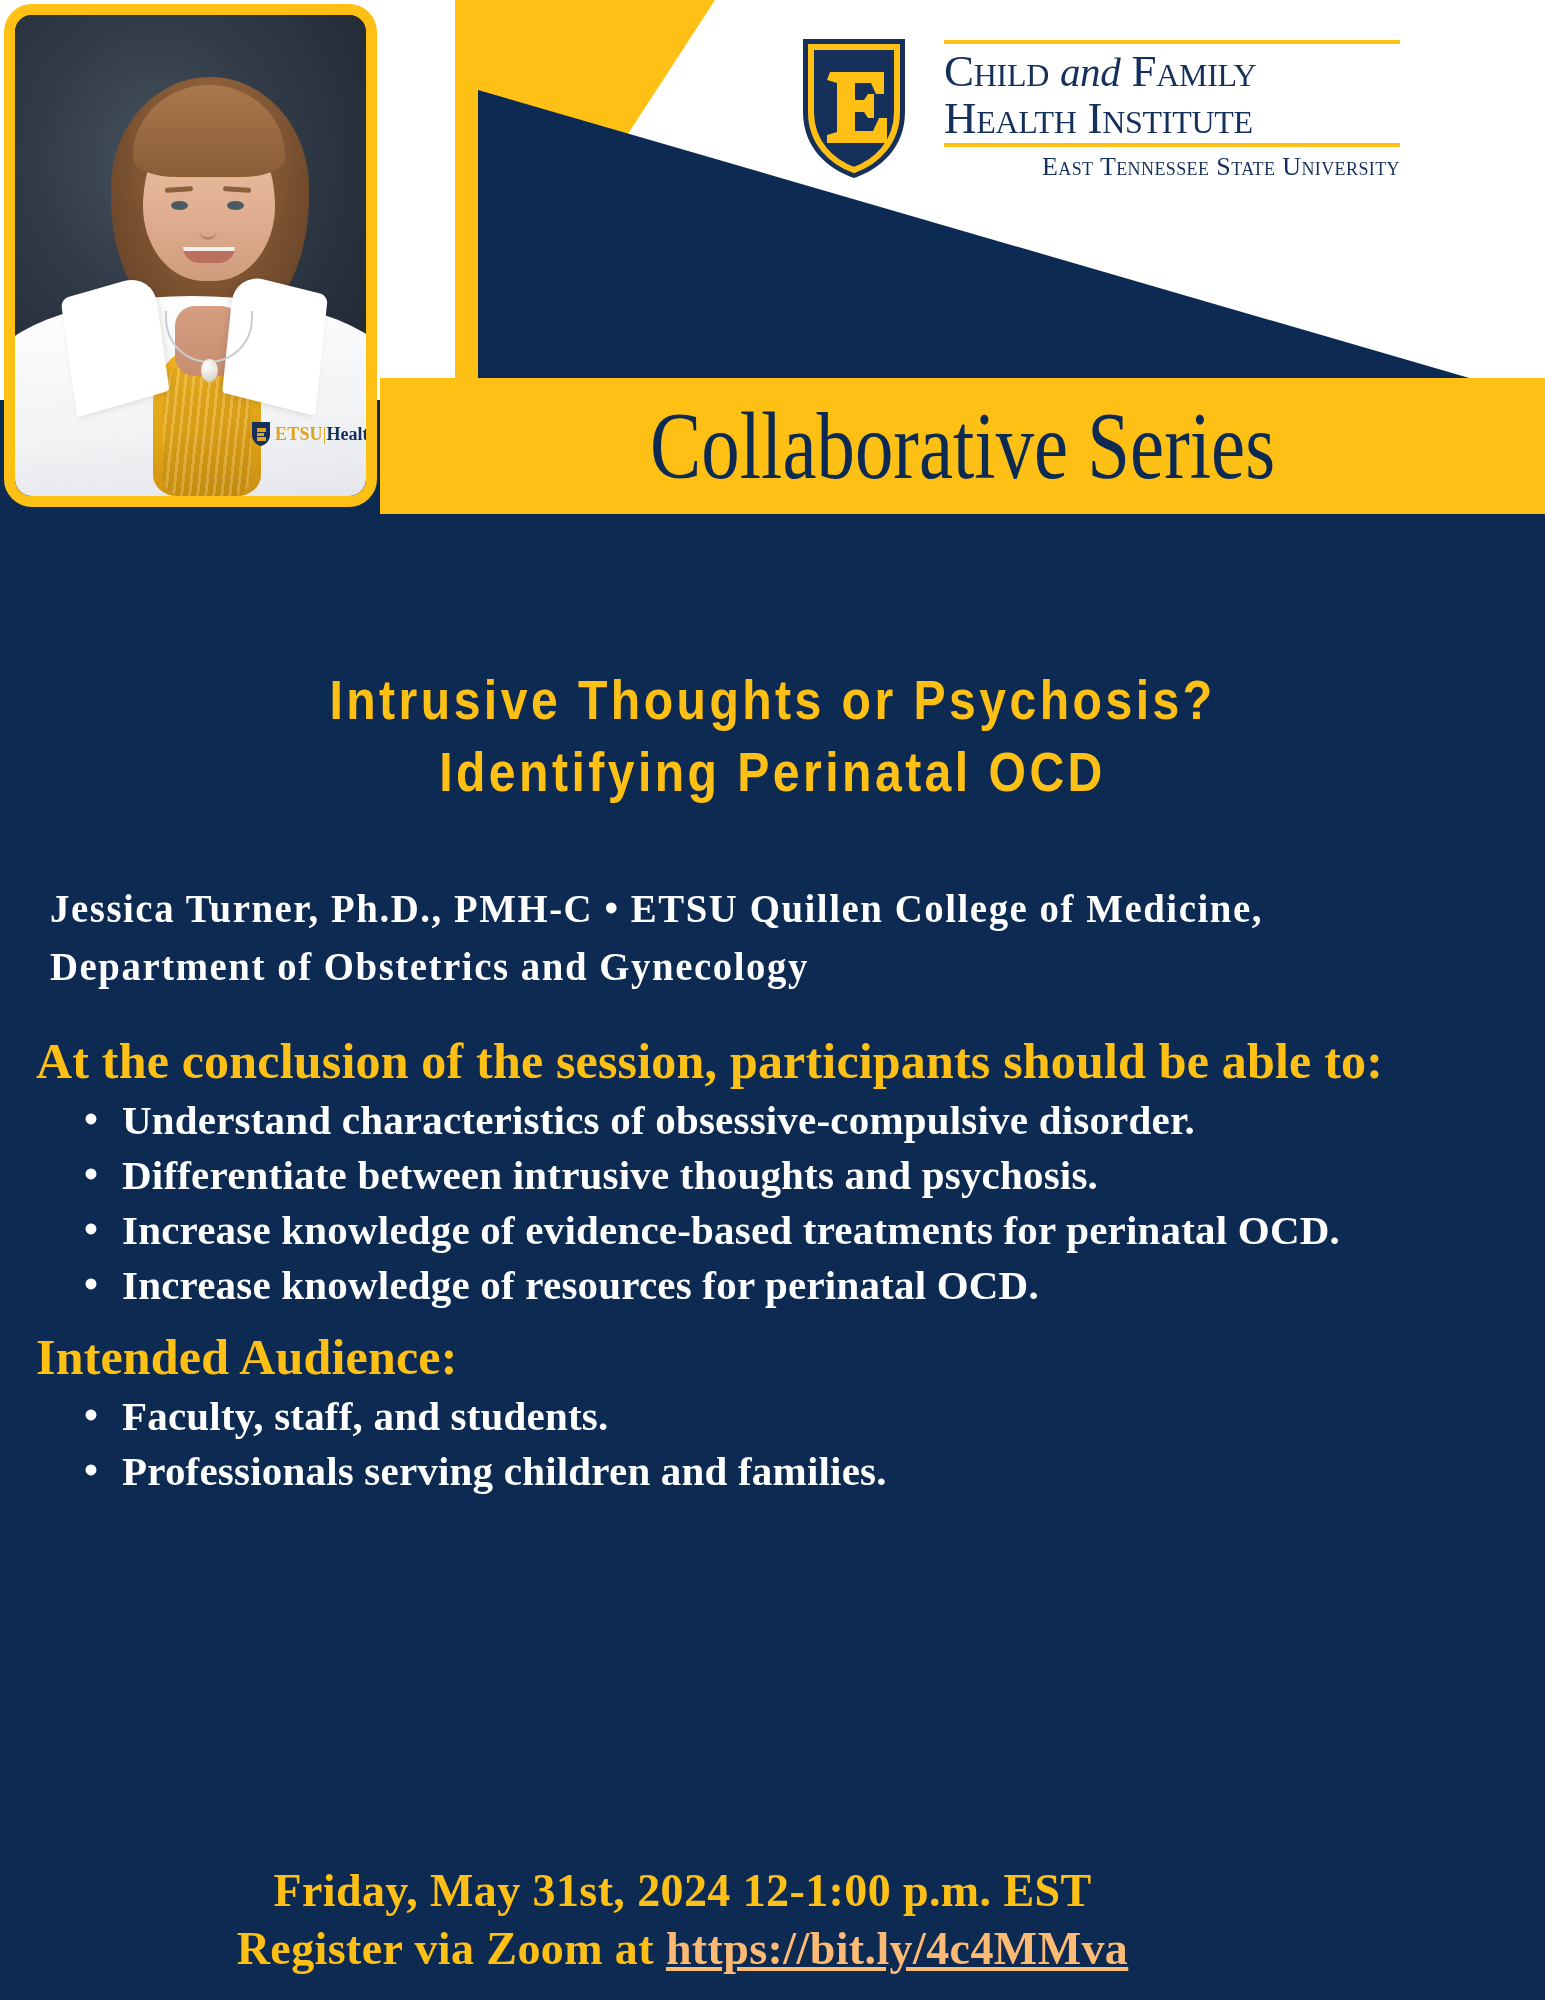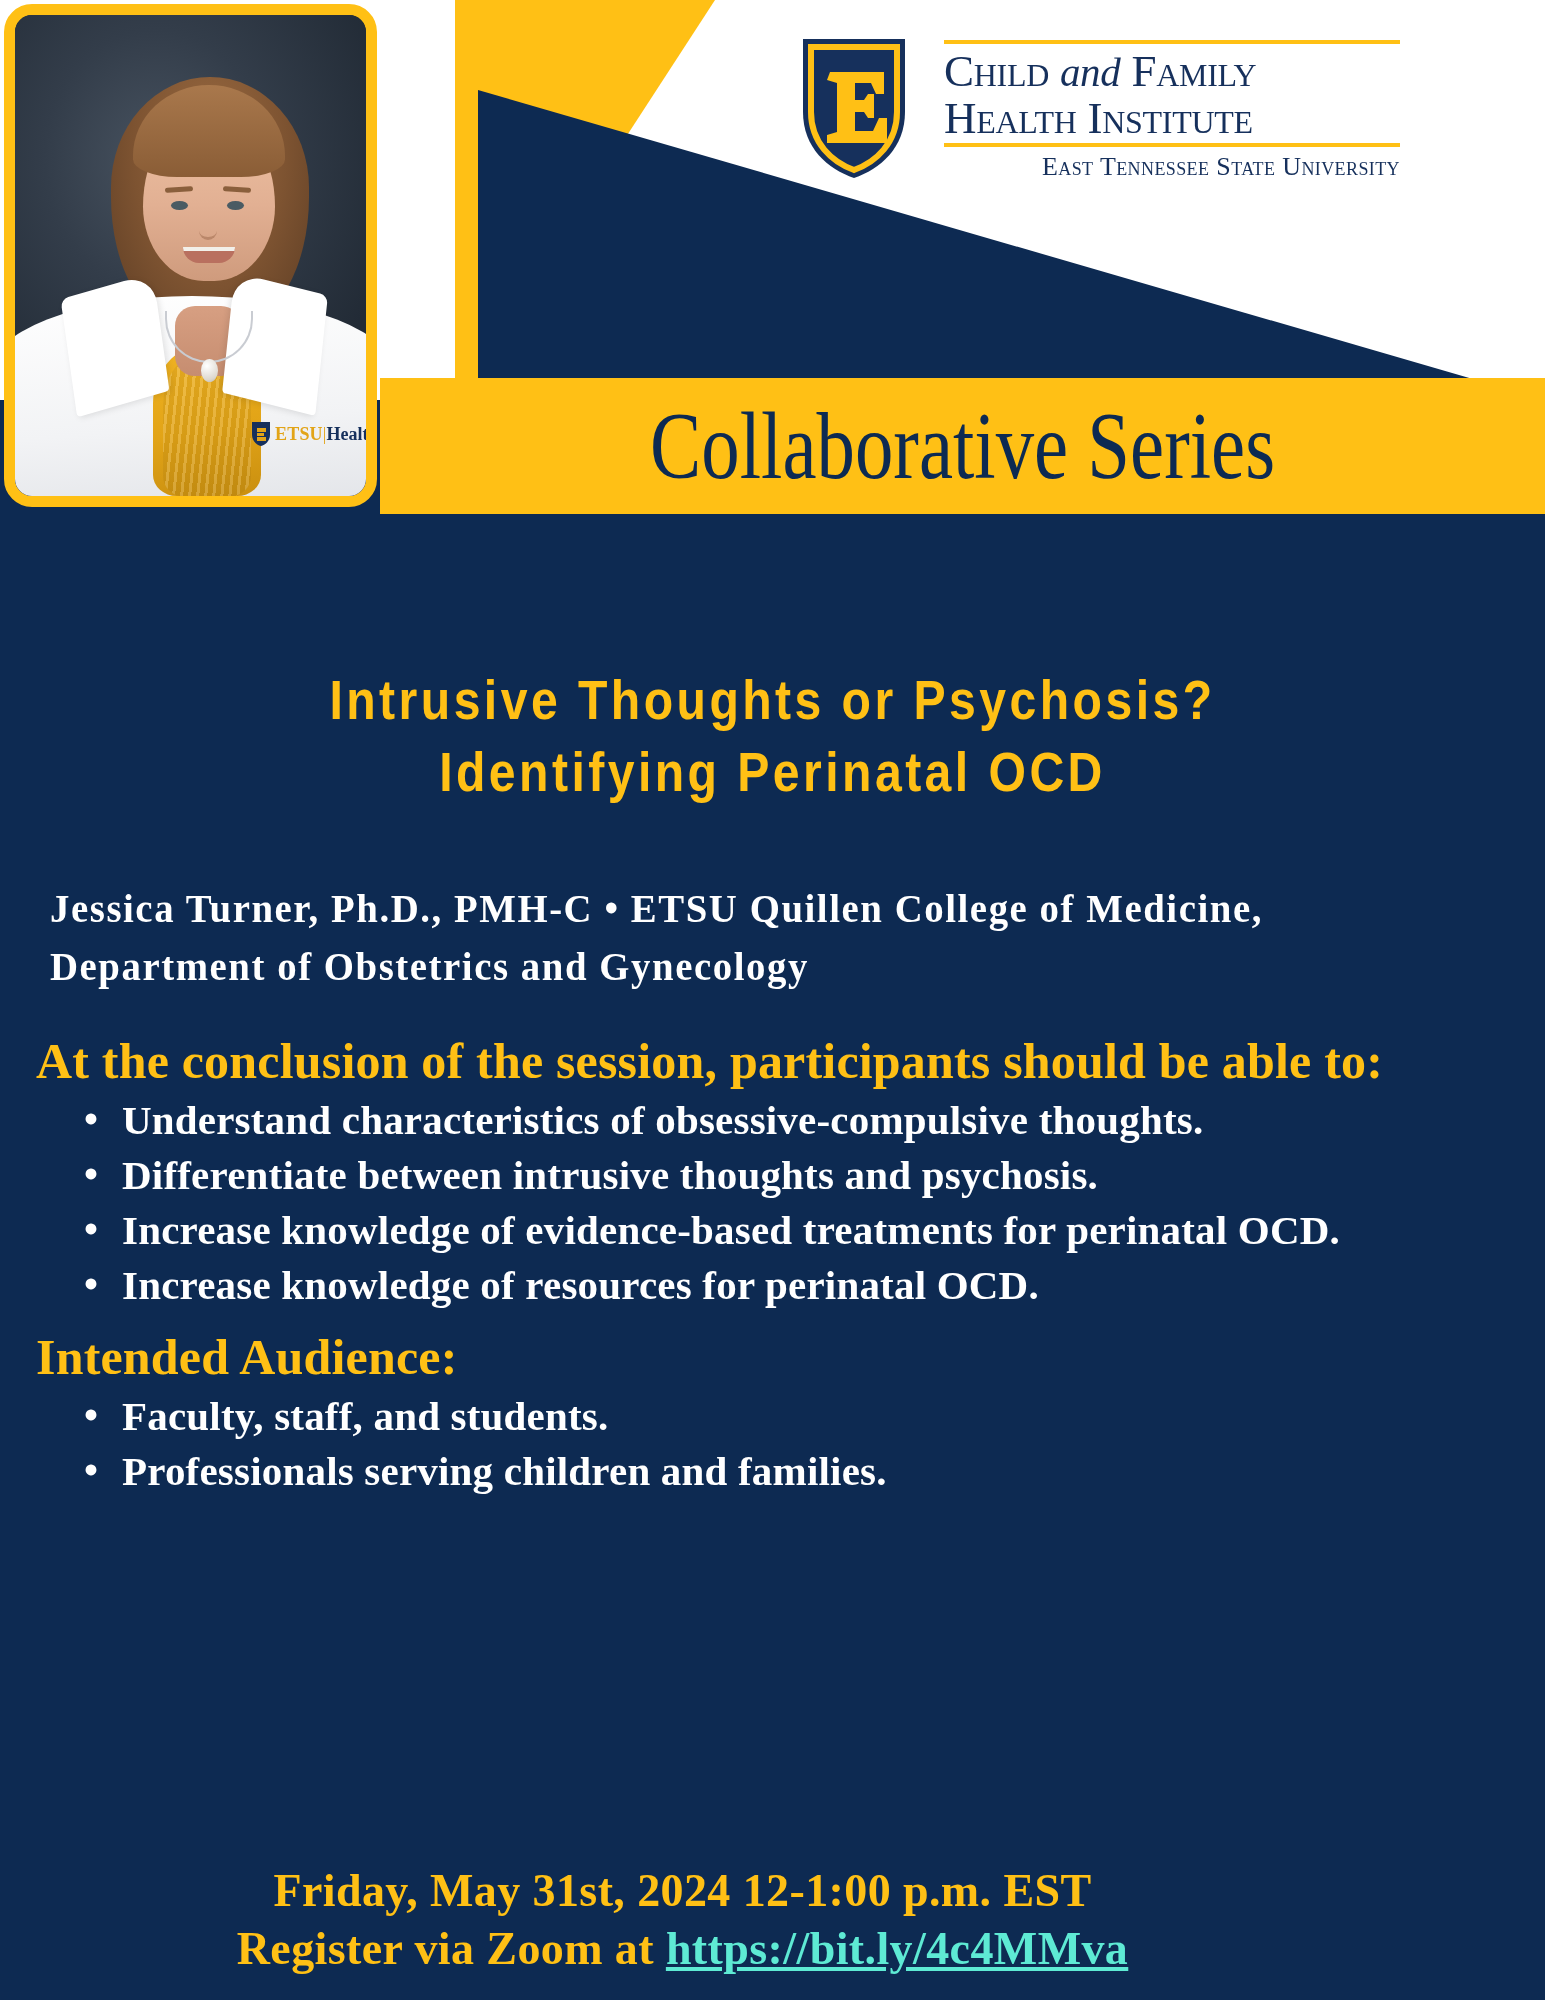--- a/index.html
+++ b/index.html
@@ -449,31 +449,31 @@
     <span class="tl">Intrusive Thoughts or Psychosis?</span>
     <span class="tl">Identifying Perinatal OCD</span>
   </div>
 
   <div id="body-wrap">
 
     <div class="presenter">Jessica Turner, Ph.D., PMH-C • ETSU Quillen College of Medicine, Department of Obstetrics and Gynecology</div>
 
     <div class="sec-head">At the conclusion of the session, participants should be able to:</div>
     <ul class="bullets">
-      <li>Understand characteristics of obsessive-compulsive thoughts.</li>
+      <li>Understand characteristics of obsessive-compulsive disorder.</li>
       <li>Differentiate between intrusive thoughts and psychosis.</li>
       <li>Increase knowledge of evidence-based treatments for perinatal OCD.</li>
       <li>Increase knowledge of resources for perinatal OCD.</li>
     </ul>
 
     <div class="sec-head aud">Intended Audience:</div>
     <ul class="bullets">
       <li>Faculty, staff, and students.</li>
       <li>Professionals serving children and families.</li>
     </ul>
   </div>
 
   <div id="footer">
     <span class="fl">Friday, May 31st, 2024 12-1:00 p.m. EST</span>
-    <span class="fl"><span>Register via Zoom at </span><a class="url" href="#" style="color:#5eead4;">https://bit.ly/4c4MMva</a></span>
+    <span class="fl"><span>Register via Zoom at </span><a class="url" href="#" style="color:#fdba74;">https://bit.ly/4c4MMva</a></span>
   </div>
 
 </div>
 
 </body></html>

